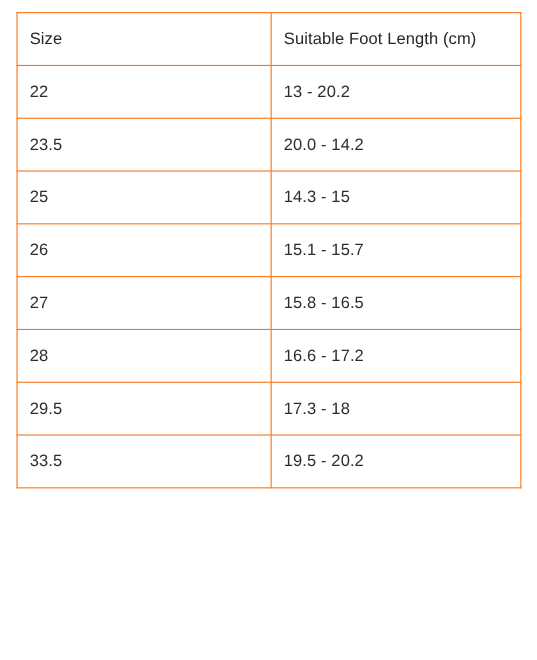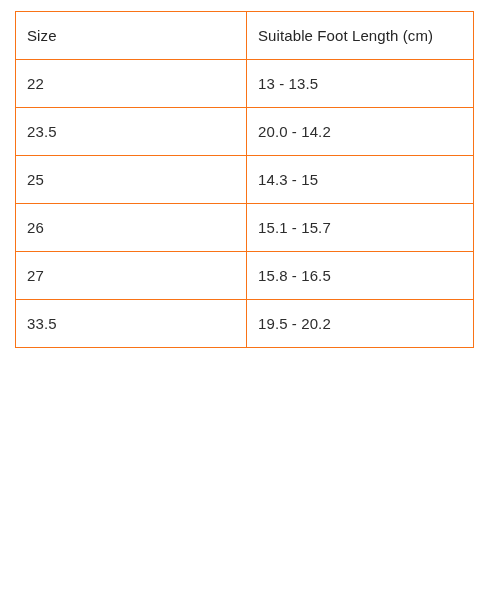--- a/index.html
+++ b/index.html
@@ -67,37 +67,45 @@
     </colgroup>
     <thead>
       <tr>
         <th>Size</th>
         <th>Suitable Foot Length (cm)</th>
       </tr>
     </thead>
     <tbody>
       <tr>
         <td>22</td>
-        <td>13 - 13.5</td>
+        <td>13 - 20.2</td>
       </tr>
       <tr>
         <td>23.5</td>
         <td>20.0 - 14.2</td>
       </tr>
       <tr>
         <td>25</td>
         <td>14.3 - 15</td>
       </tr>
       <tr>
         <td>26</td>
         <td>15.1 - 15.7</td>
       </tr>
       <tr>
         <td>27</td>
         <td>15.8 - 16.5</td>
       </tr>
       <tr>
+        <td>28</td>
+        <td>16.6 - 17.2</td>
+      </tr>
+      <tr>
+        <td>29.5</td>
+        <td>17.3 - 18</td>
+      </tr>
+      <tr>
         <td>33.5</td>
         <td>19.5 - 20.2</td>
       </tr>
     </tbody>
   </table>
 </div>
 
 </body></html>

